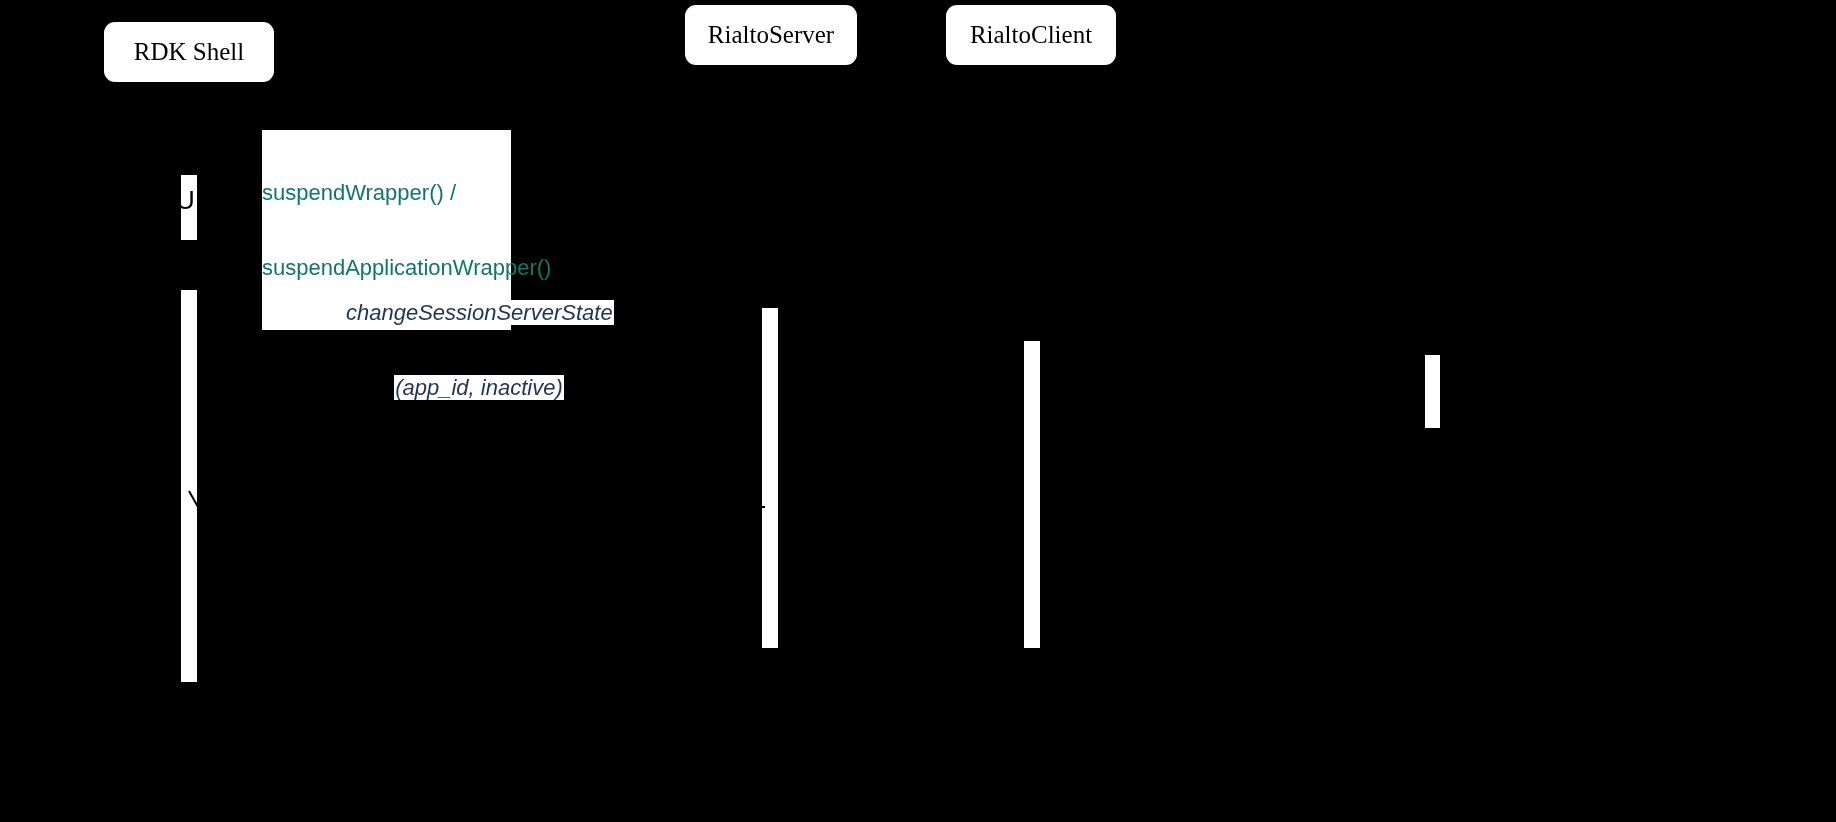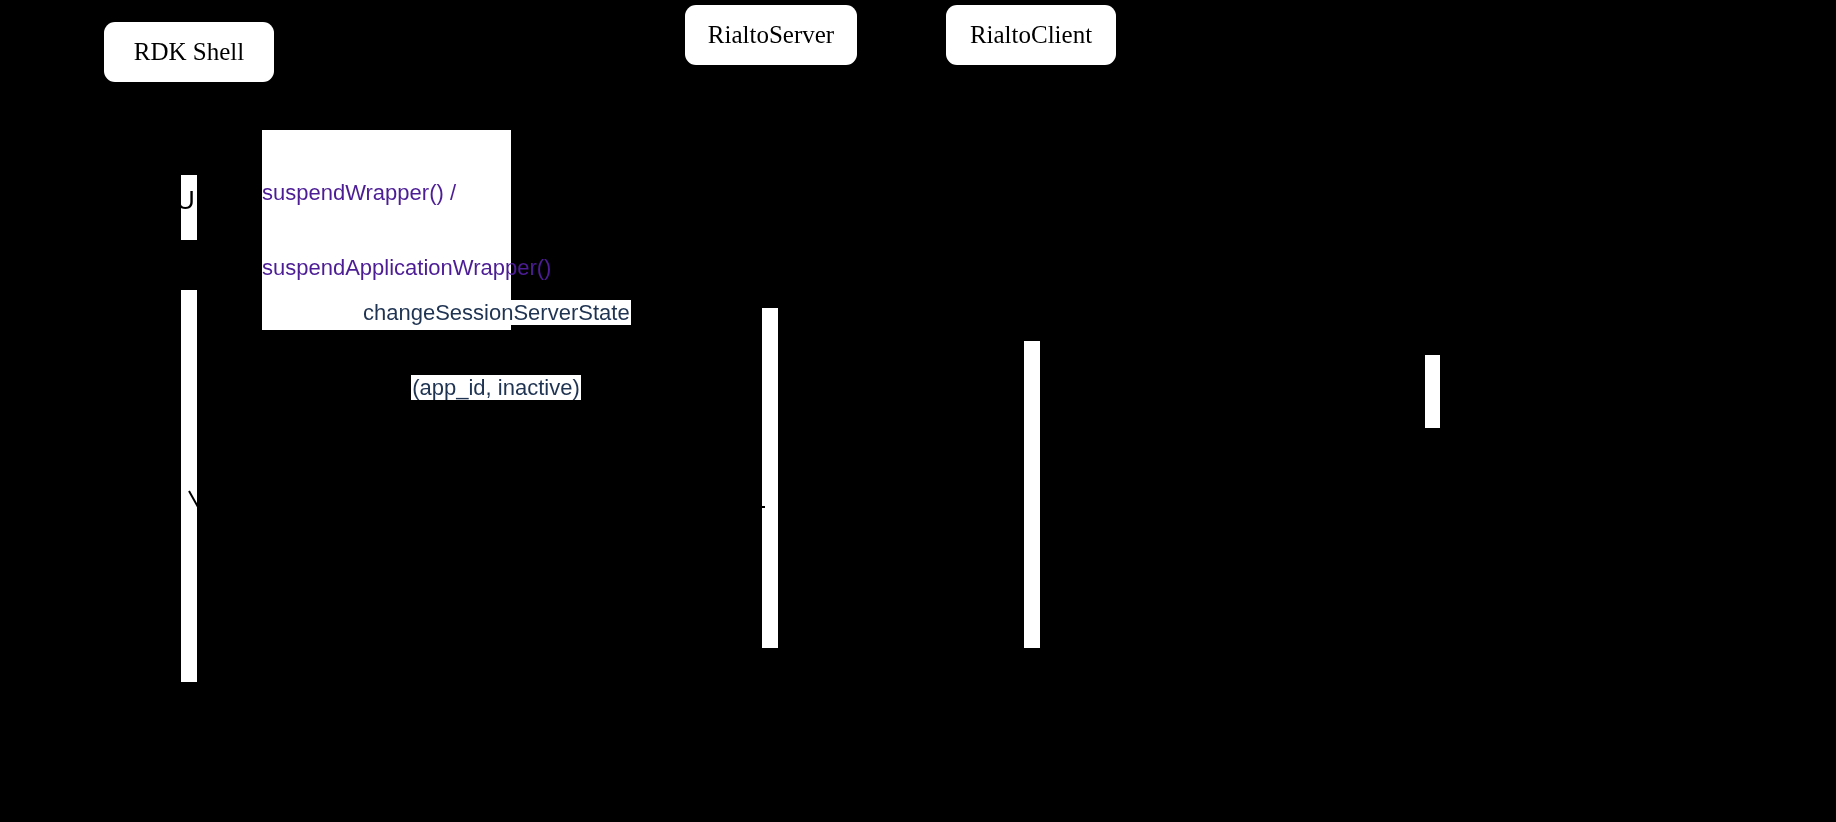--- a/index.html
+++ b/index.html
@@ -59,21 +59,21 @@
   .arrow-diag {
     position: absolute;
     background: transparent;
   }
   .arrow-diag svg { display: block; }
 
   
   .msg-label {
     position: absolute;
     background: #ffffff;
-    color: #4c1d95;
+    color: #0f766e;
     font-family: "Liberation Sans", sans-serif;
     font-size: 22px;
     line-height: 25px;
     white-space: pre;
     padding: 0;
     box-sizing: border-box;
   }
   .msg-label.two-line {
     line-height: 25px;
   }
@@ -148,18 +148,18 @@
 
   <div class="hidden-label" style="left:176px; top:572px; font-size:26px; color:#000;">|</div>
 
   <div class="arrow" style="left:757px; top:506px; width:8px; height:2px;"></div>
 
   <div class="msg-label two-line" style="left:262px; top:130px; width:249px;">
     <span class="lbl-line">suspendWrapper() /</span>
     <span class="lbl-line">suspendApplicationWrapper()</span>
   </div>
 
-  <div class="msg-label two-line accent centered" style="left:362px; top:250px; width:268px;">
+  <div class="msg-label two-line accent centered" style="left:345px; top:250px; width:268px;font-style:italic;">
     <span class="lbl-line">changeSessionServerState</span>
     <span class="lbl-line">(app_id, inactive)</span>
   </div>
 
 </div>
 
 </body></html>

